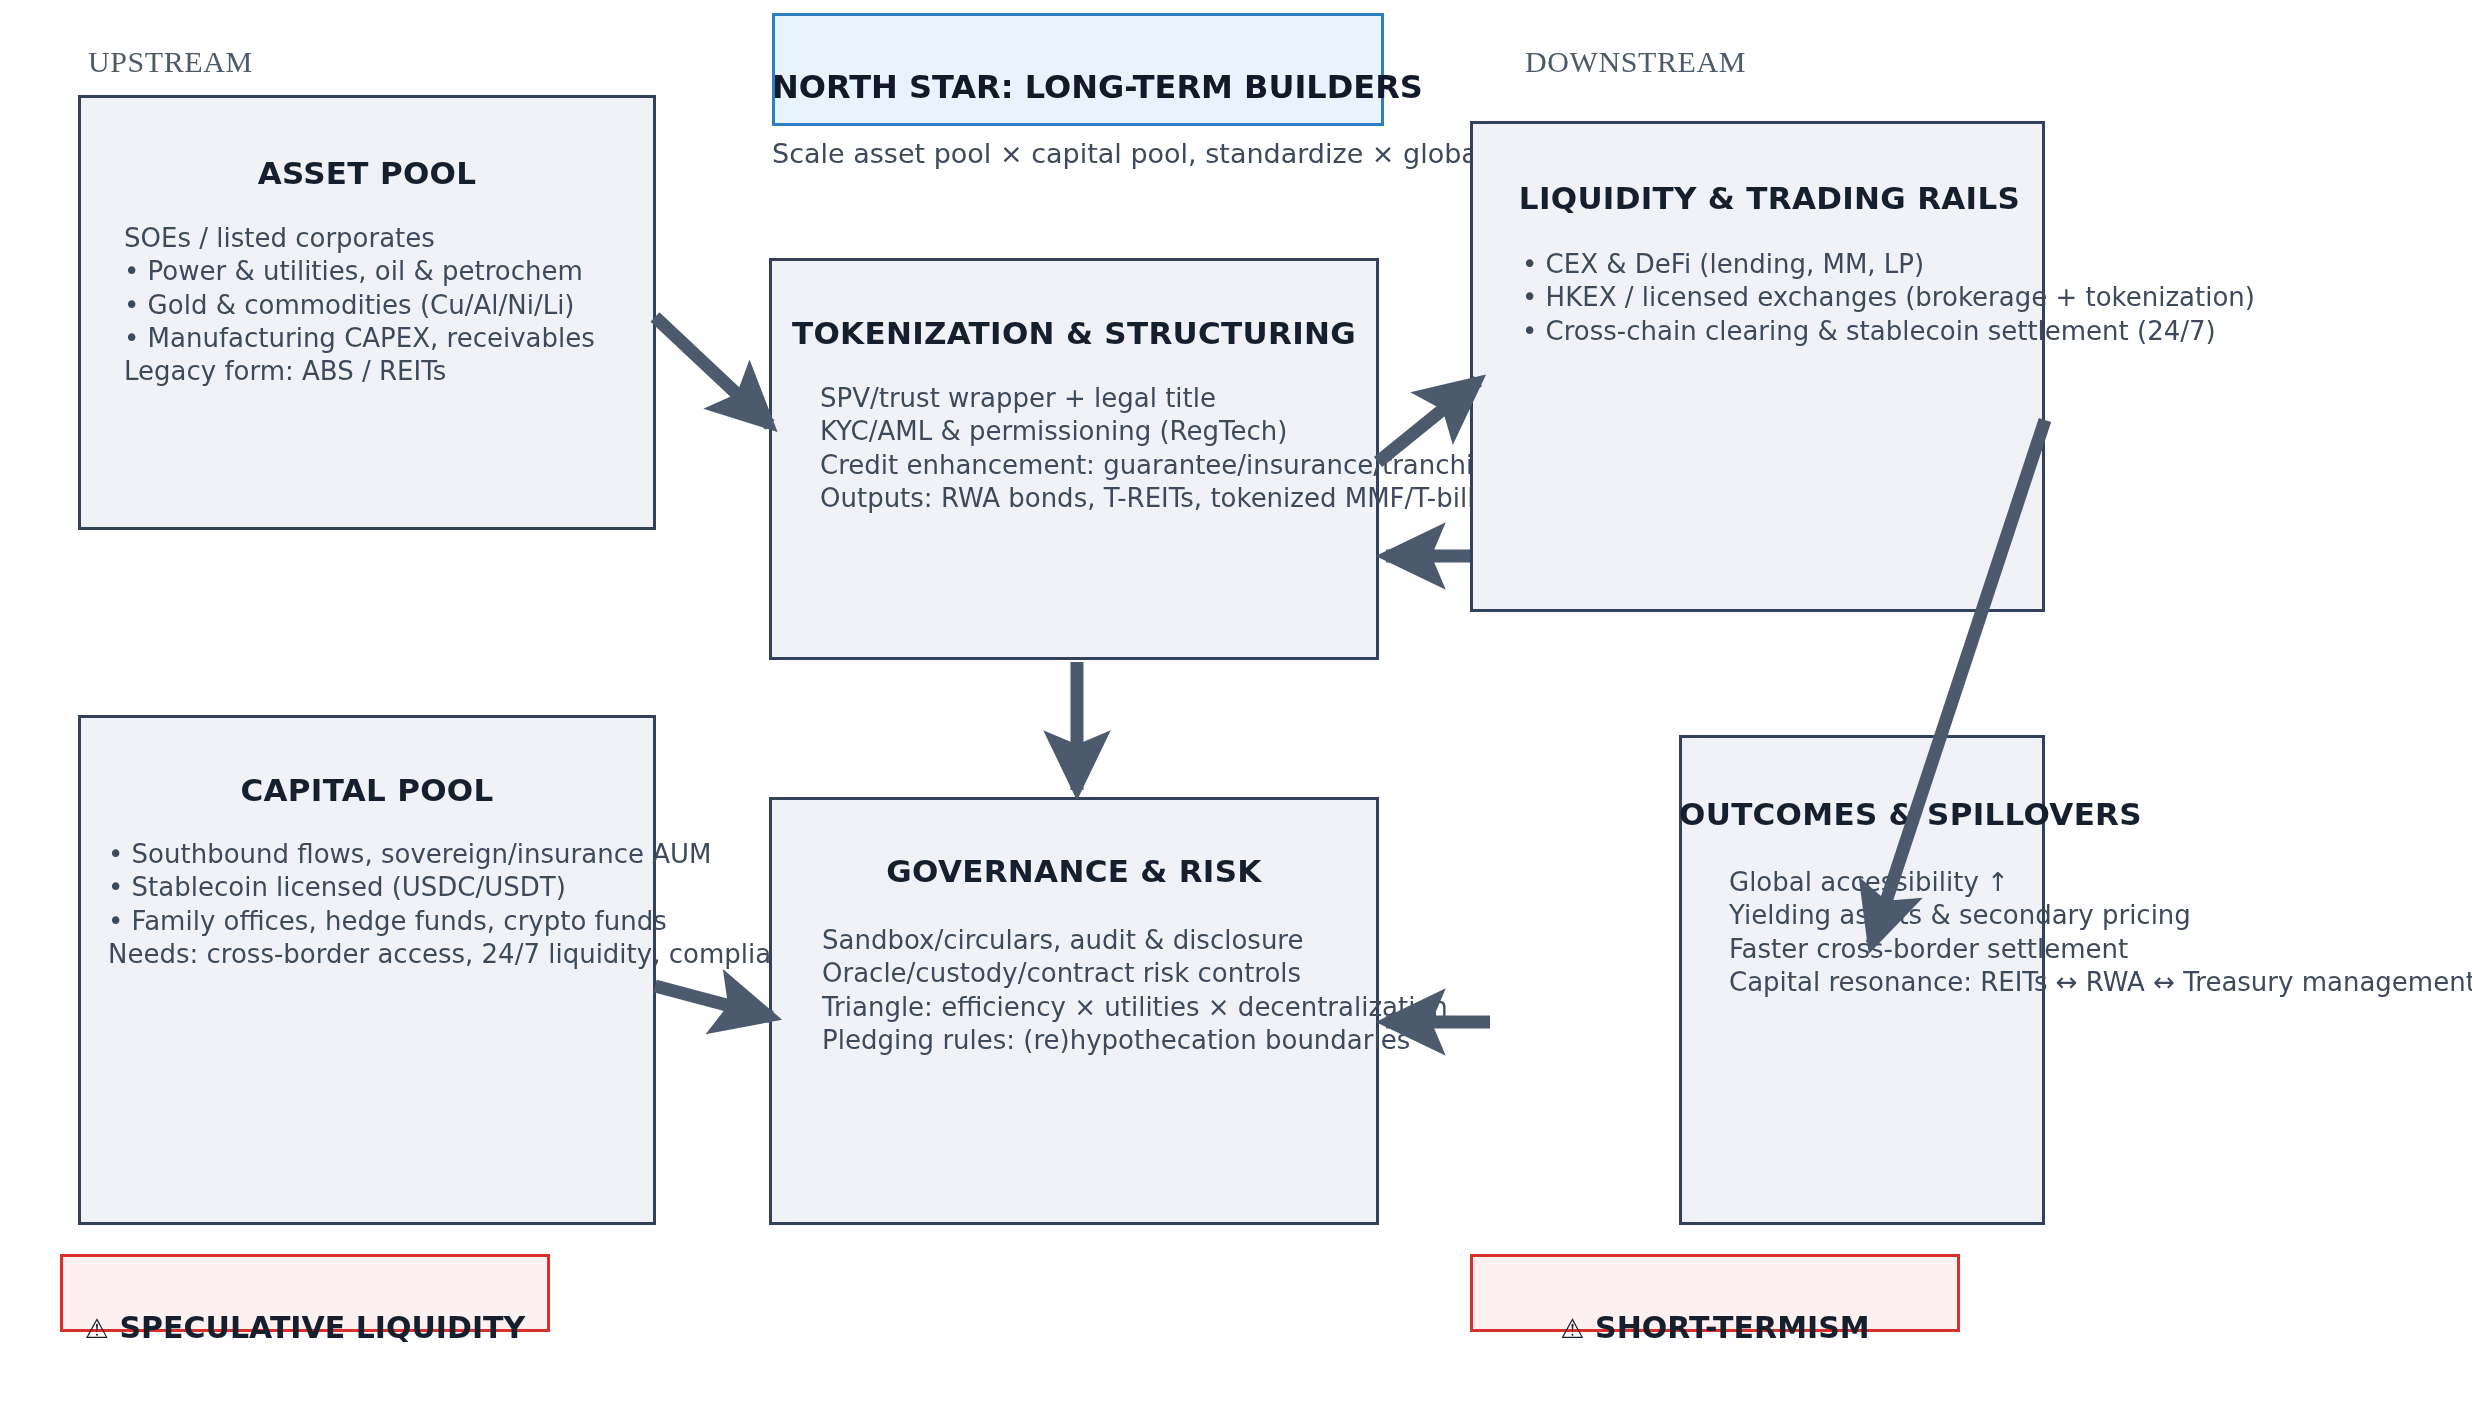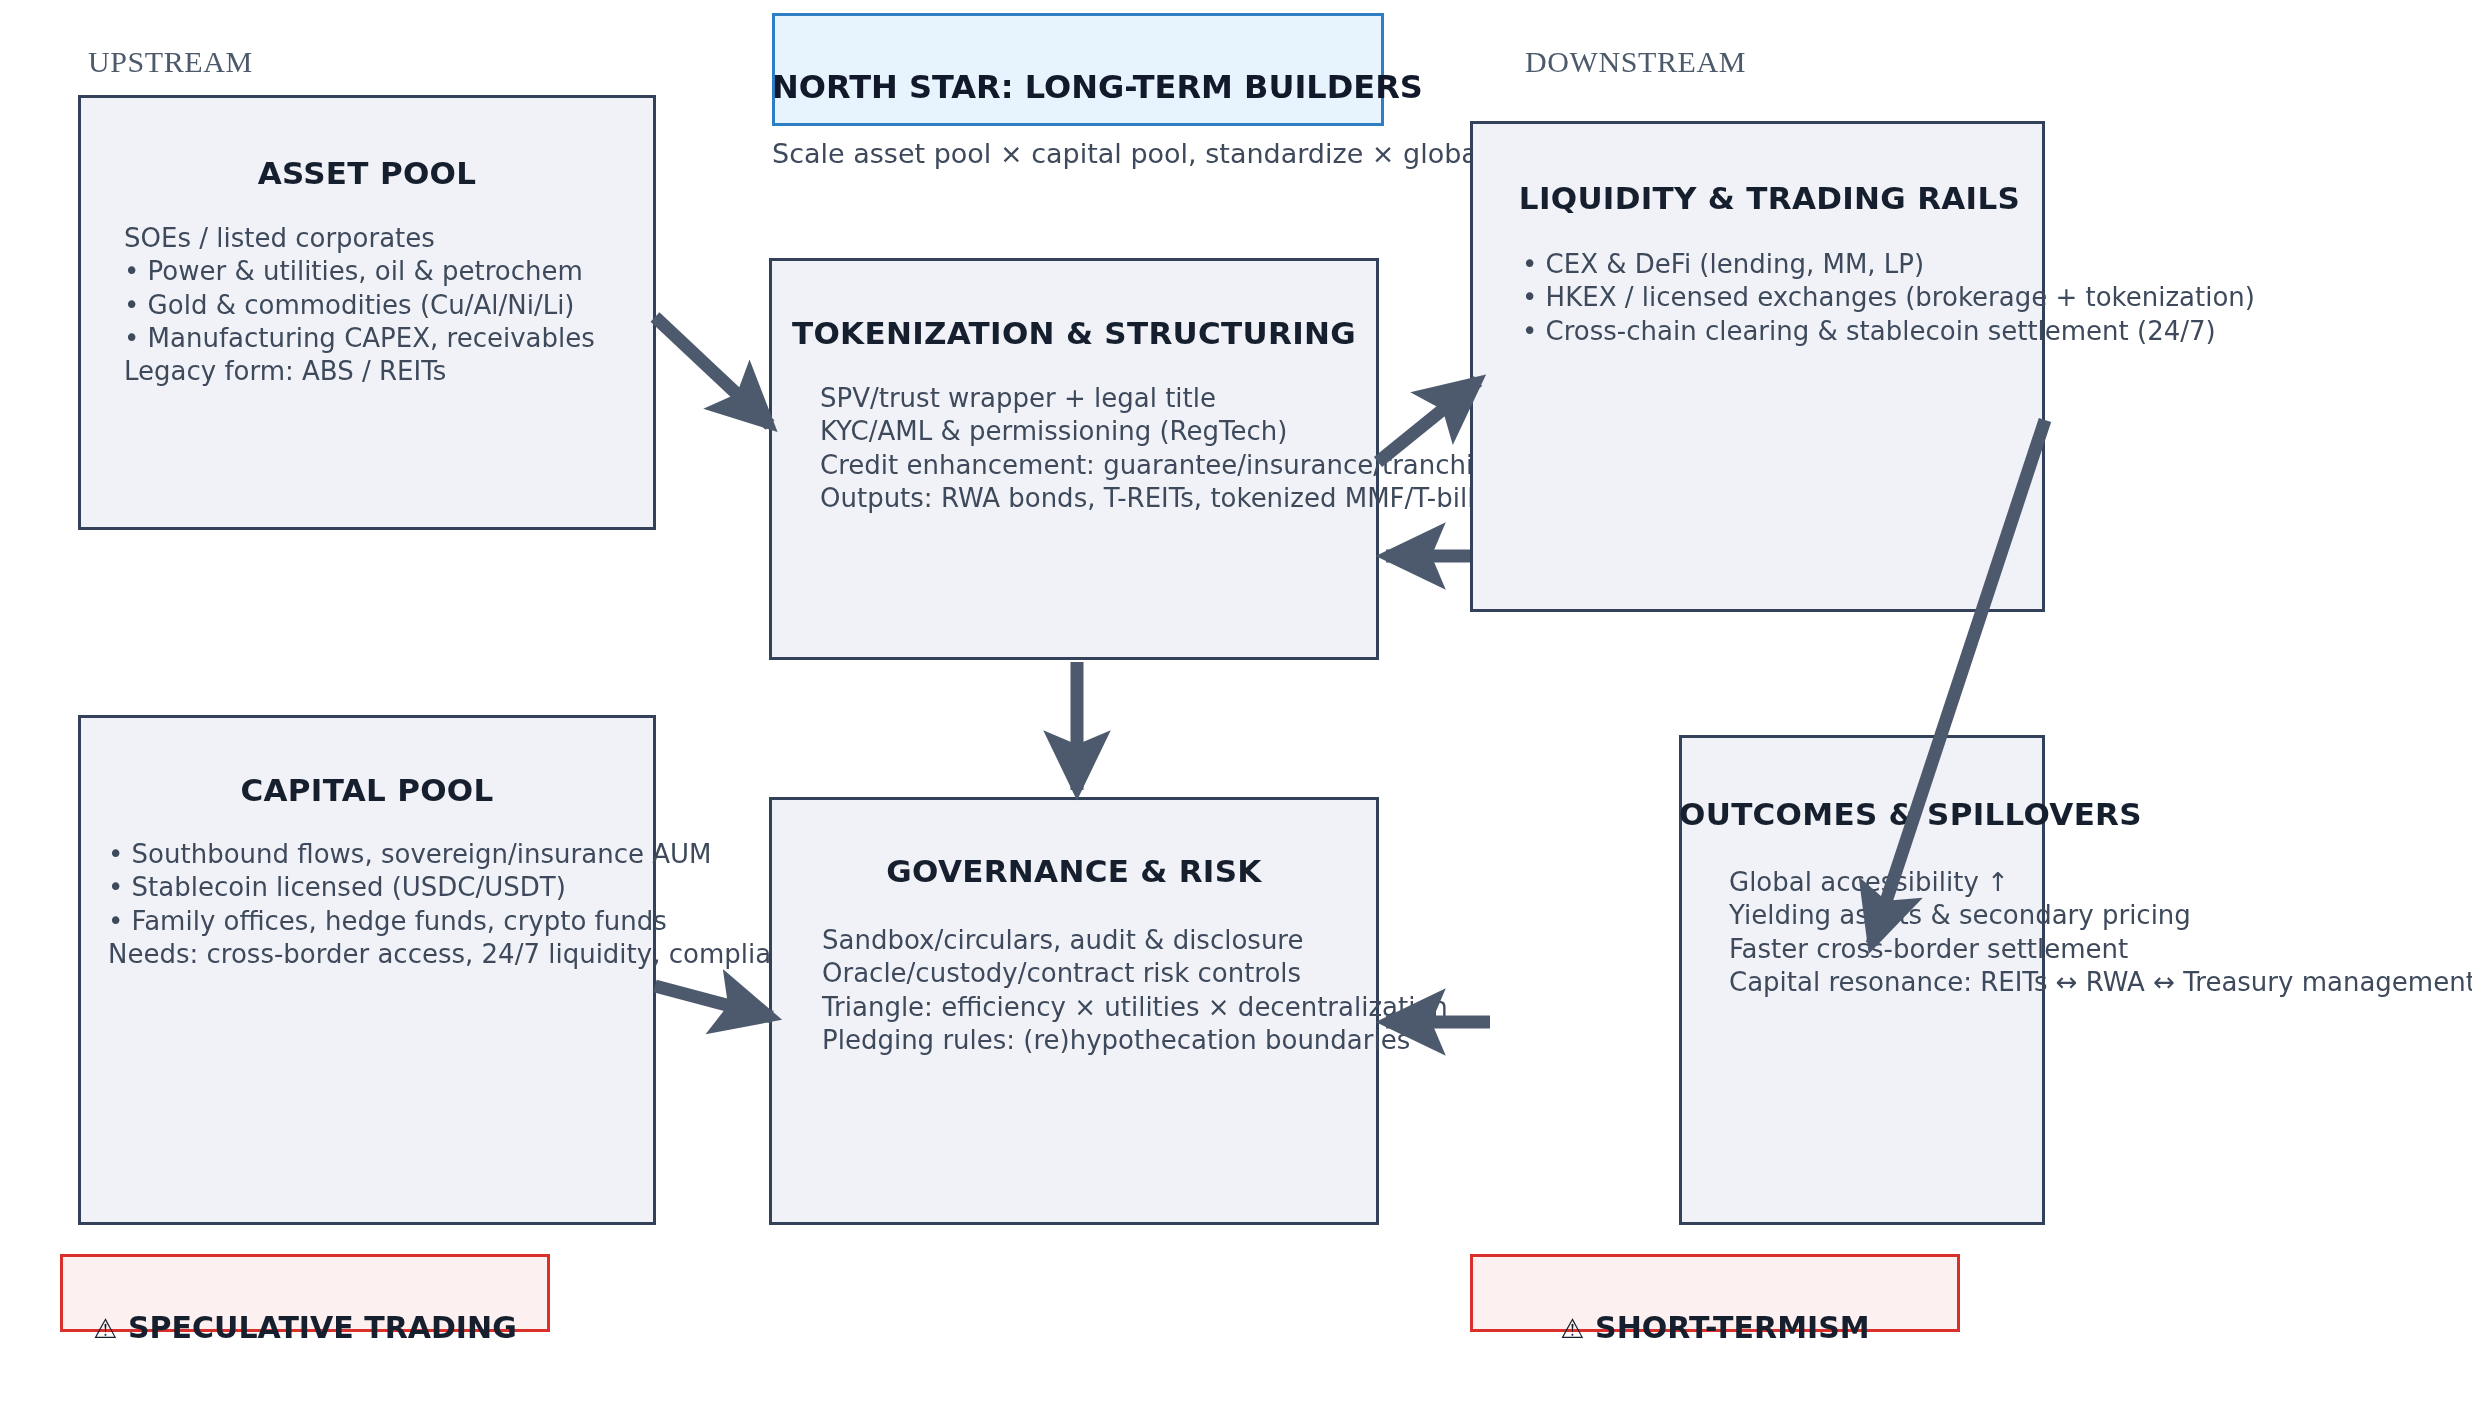--- a/index.html
+++ b/index.html
@@ -116,21 +116,21 @@
   <div class="node-body" style="left:1729px;top:866px;">
     <div>Global accessibility ↑</div>
     <div>Yielding assets &amp; secondary pricing</div>
     <div>Faster cross-border settlement</div>
     <div>Capital resonance: REITs ↔ RWA ↔ Treasury management</div>
   </div>
 
   <div class="warn" style="left:60px;top:1254px;width:490px;height:78px;"></div>
   <div class="warn-title" style="left:60px;top:1310px;width:490px;">
     <span style="font-weight:normal;font-size:27px;">⚠</span>
-    <span>SPECULATIVE TRADING</span>
+    <span>SPECULATIVE LIQUIDITY</span>
   </div>
   <div class="warn-sub" style="left:60px;top:1380px;width:490px;">Hype/MLM/false credit enhancement</div>
 
   <div class="warn" style="left:1470px;top:1254px;width:490px;height:78px;"></div>
   <div class="warn-title" style="left:1470px;top:1310px;width:490px;">
     <span style="font-weight:normal;font-size:27px;">⚠</span>
     <span>SHORT-TERMISM</span>
   </div>
   <div class="warn-sub" style="left:1470px;top:1380px;width:490px;">Quit at first setback, eroding confidence</div>
 

